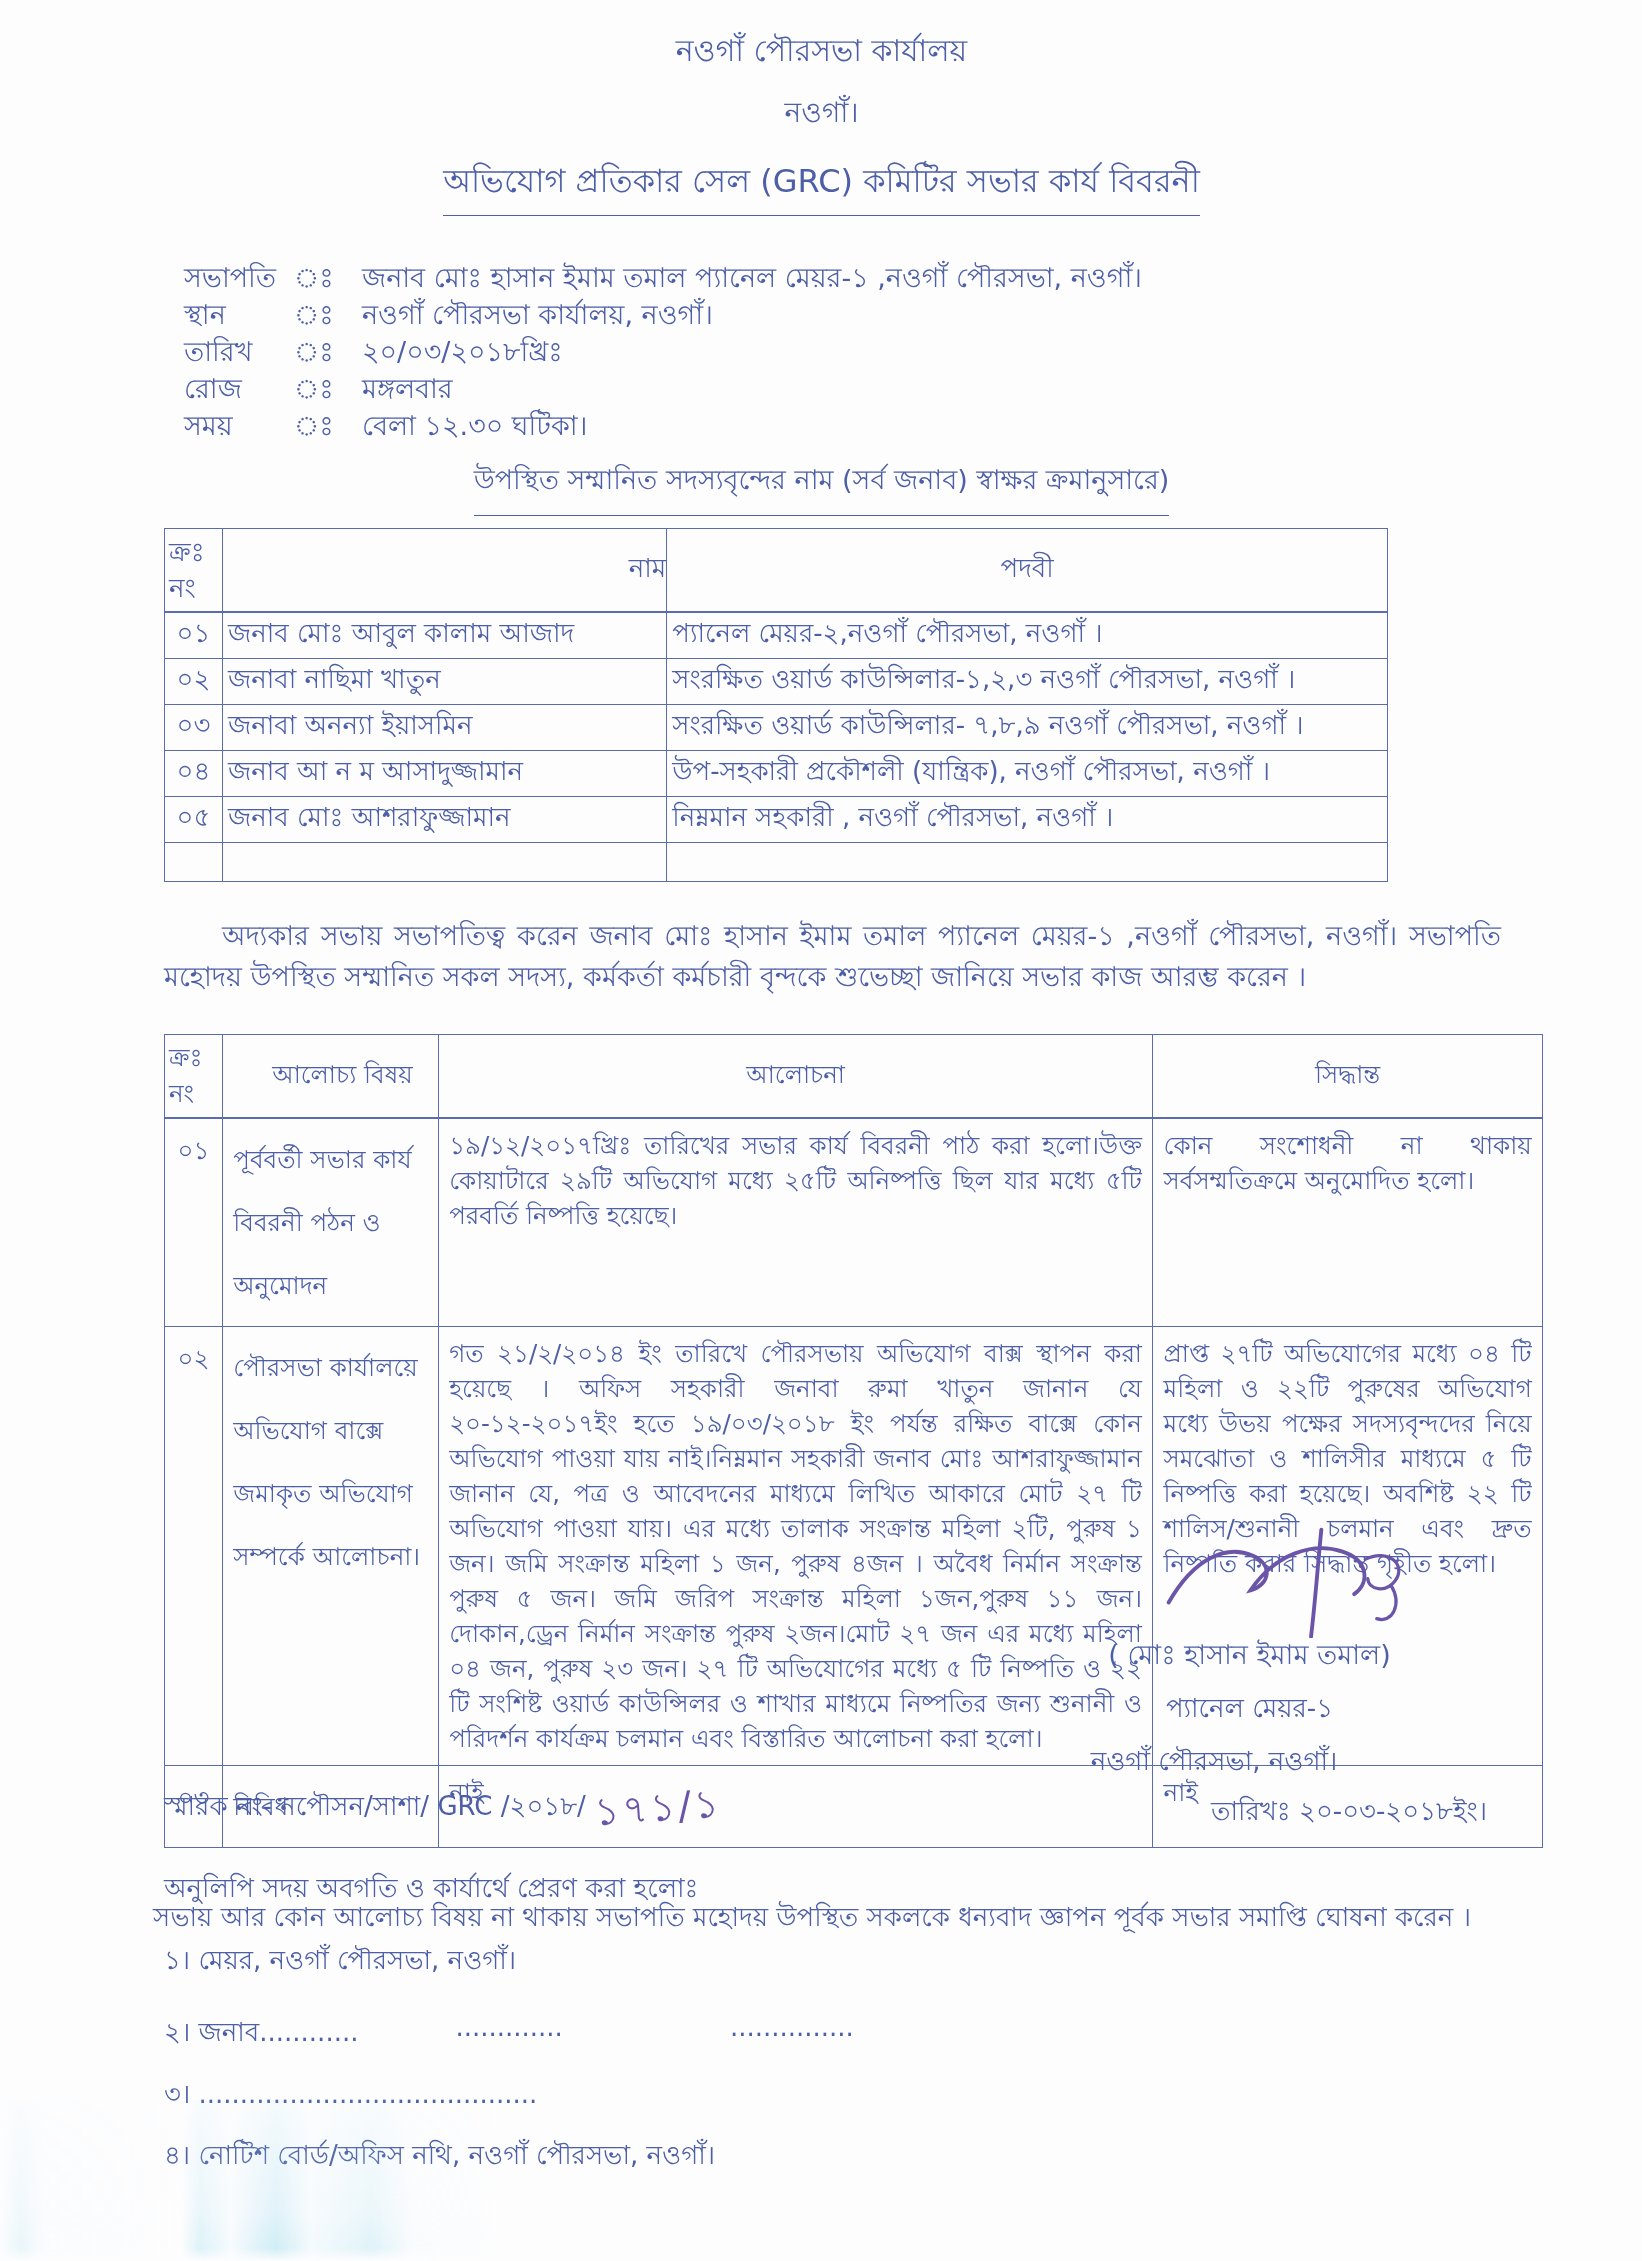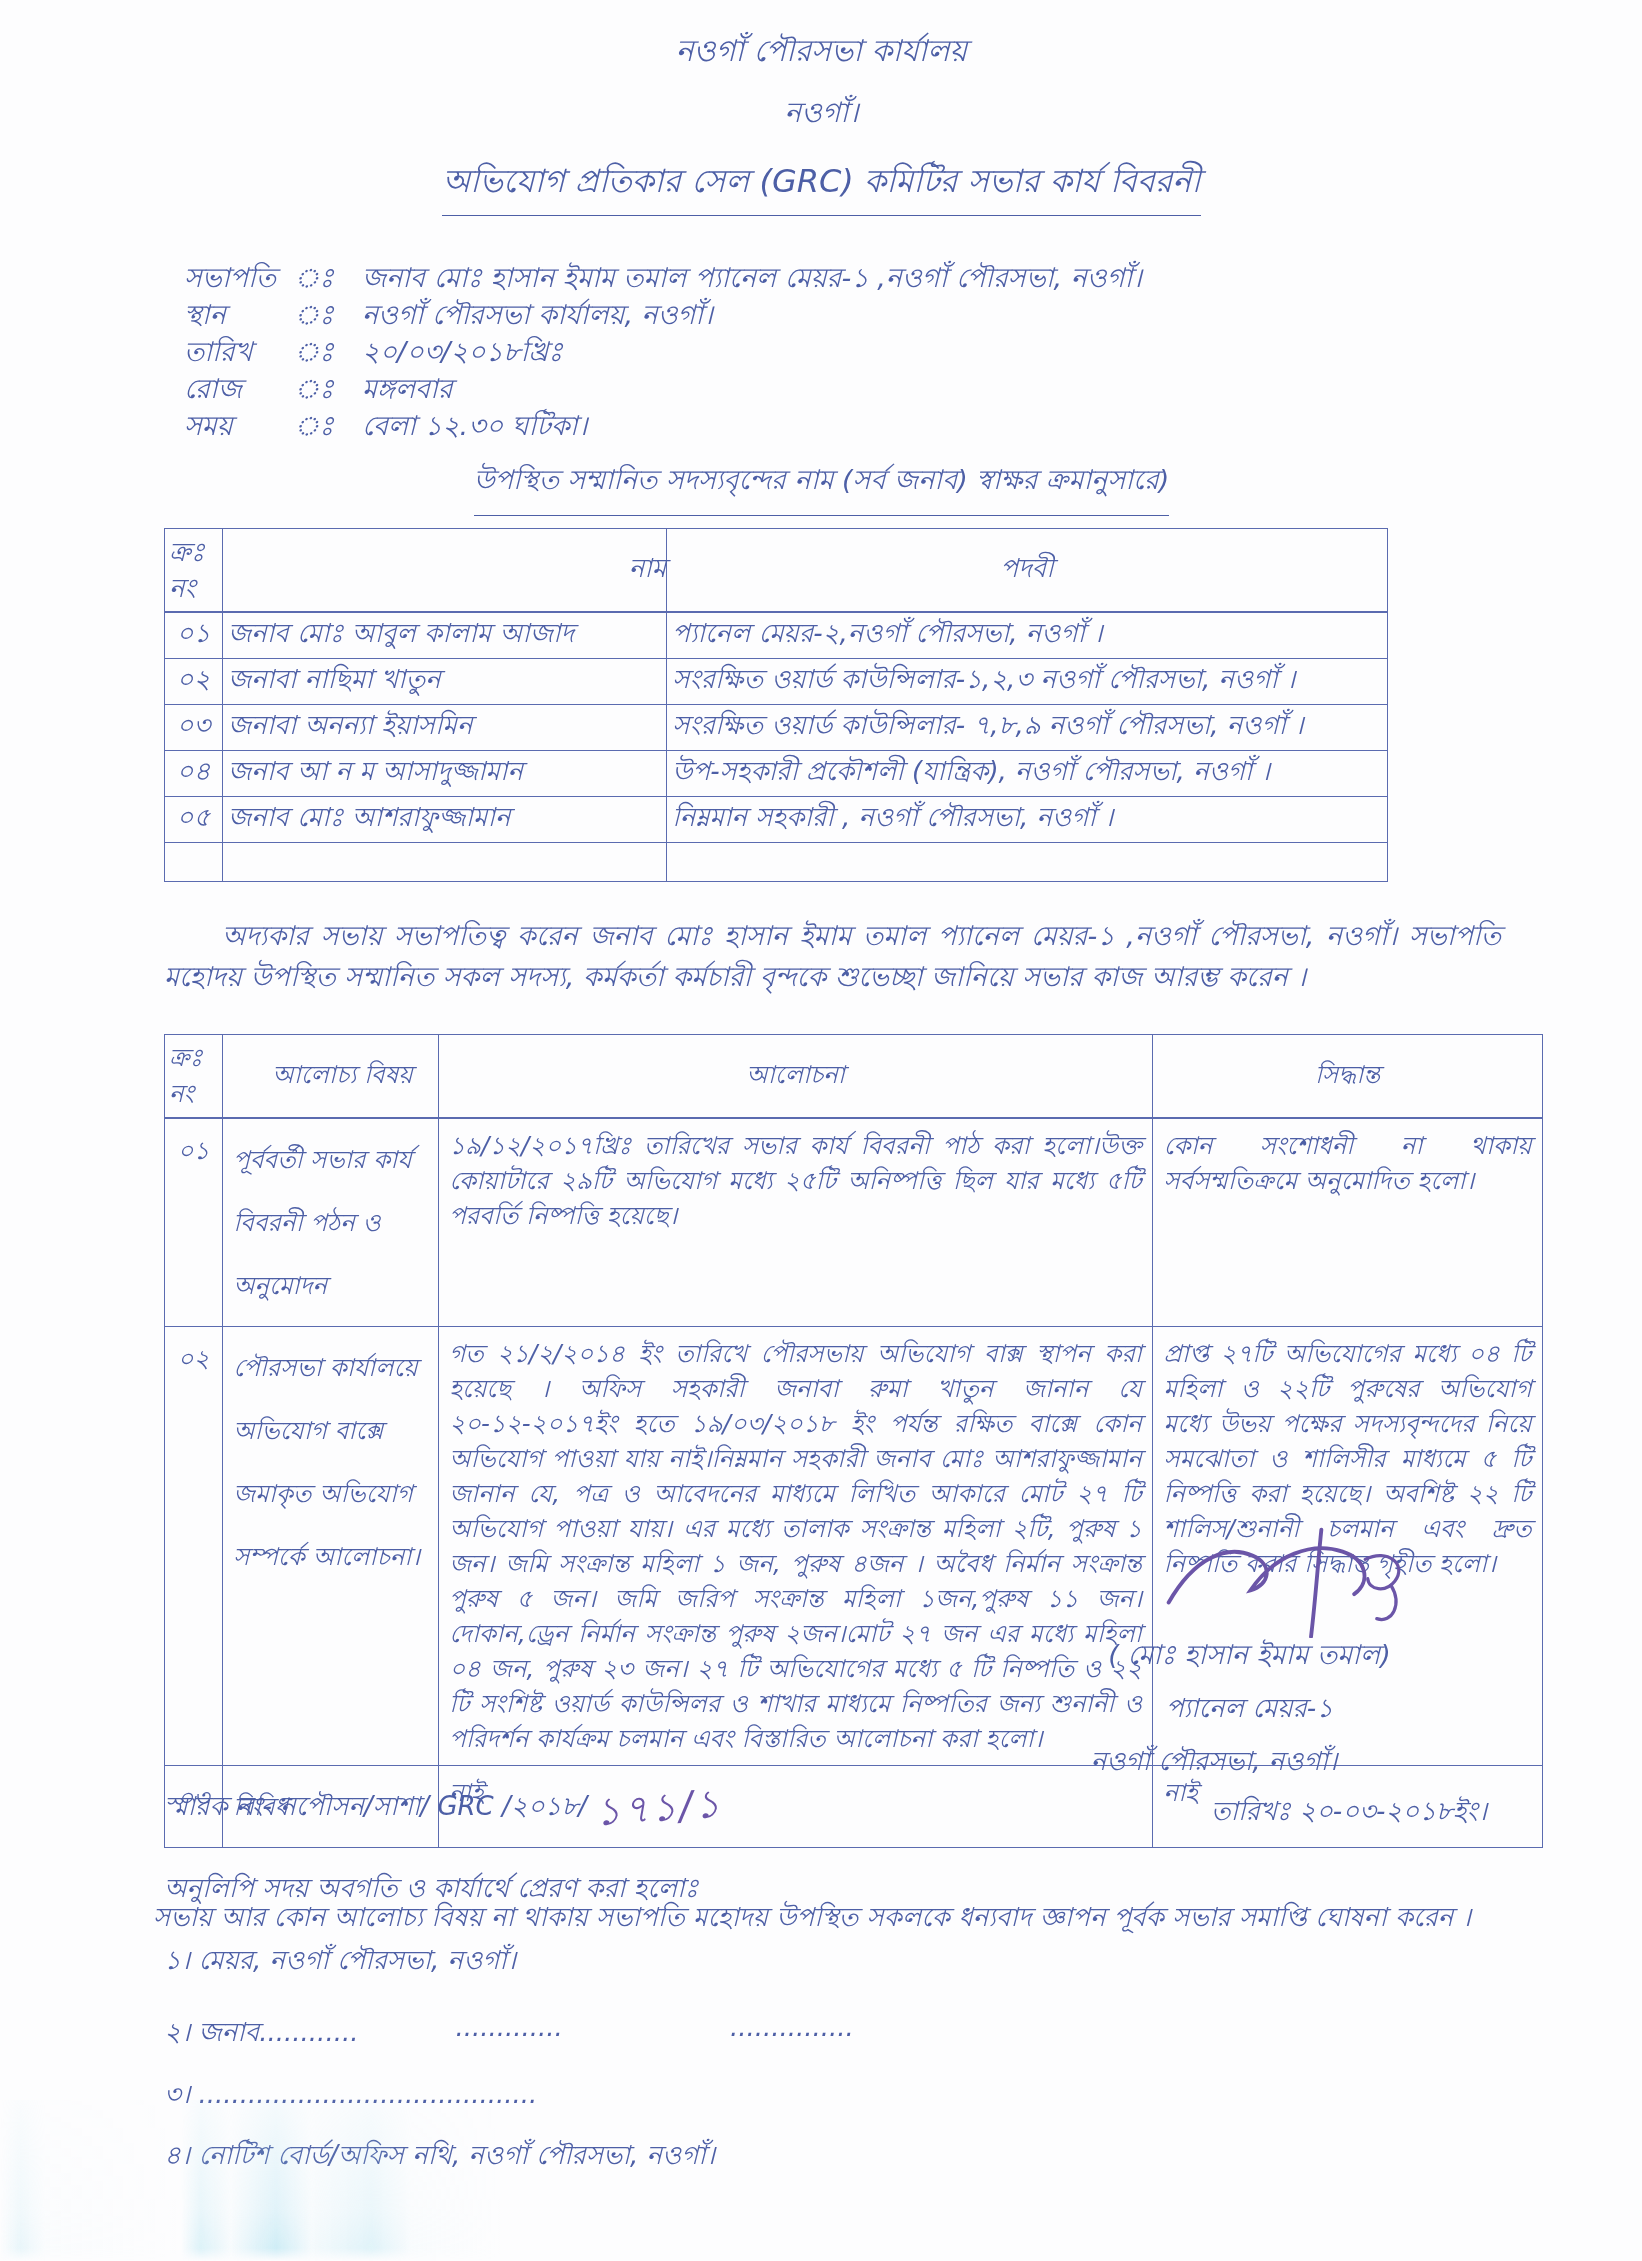--- a/index.html
+++ b/index.html
@@ -13,21 +13,20 @@
   *{box-sizing:border-box;margin:0;padding:0;}
   html,body{background:#e8e8e8;}
   .page{
     position:relative;
     width:1643px;height:2261px;
     margin:0 auto;
     background:var(--color-paper);
     font-family:"DejaVu Sans","Liberation Sans",sans-serif;
     color:var(--color-ink);
     overflow:hidden;
-    font-style:italic;
   }
   
   .header{padding-top:27px;text-align:center;}
   .header .l1{font-size:30px;}
   .header .l2{font-size:28px;margin-top:13px;}
   .header .l3{font-size:32px;margin-top:18px;}
   .header .l3 span{display:inline-block;border-bottom:1.9px solid var(--color-ink);padding-bottom:5.2px;}
   
   .meta{margin:41px 0 0 184px;font-size:27px;}
   .meta-row{display:flex;height:37px;align-items:flex-start;}

